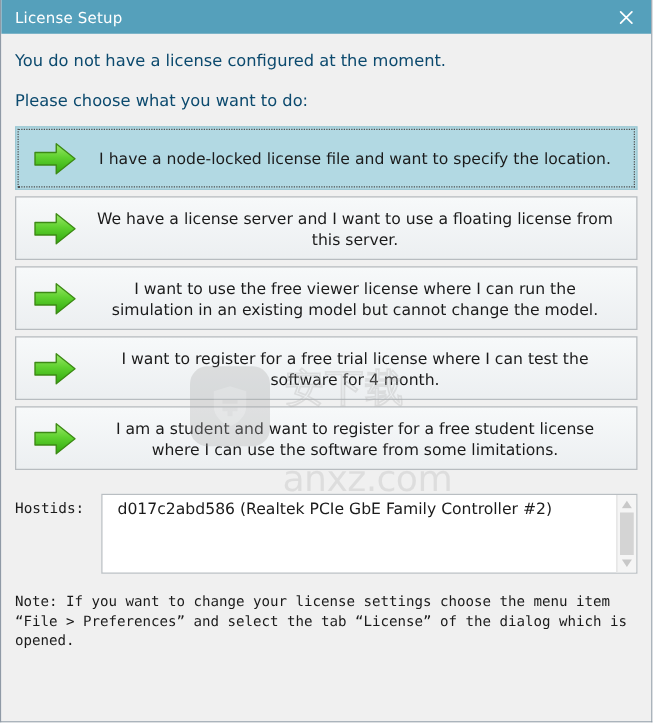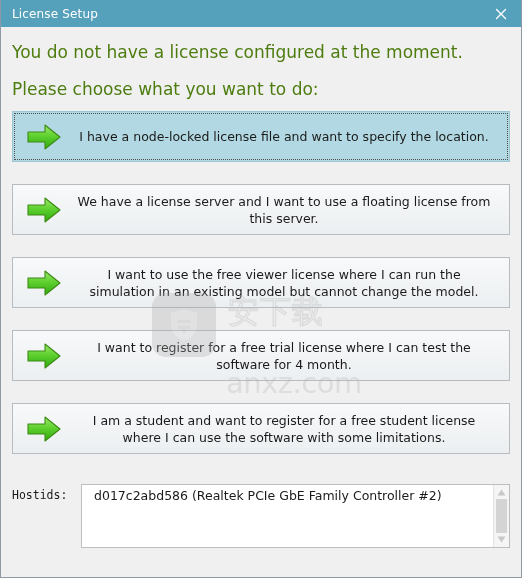--- a/index.html
+++ b/index.html
@@ -60,34 +60,34 @@
   
   .body {
     flex: 1;
     position: relative;
     padding: 0 11px;
     box-sizing: border-box;
     background: #f0f0f0;
   }
 
   .intro-line {
-    font-size: 17px;
-    color: #4d7c0f;
+    font-size: 13px;
+    color: #0c4a6e;
     margin: 0;
     white-space: nowrap;
   }
   .intro-1 { padding-top: 15px; }
   .intro-2 { padding-top: 17px; }
 
   
   .options {
     margin-top: 12px;
     display: flex;
     flex-direction: column;
-    gap: 22px;
+    gap: 5px;
     position: relative;
     z-index: 3;
   }
   .option {
     position: relative;
     height: 51px;
     box-sizing: border-box;
     border: 1px solid #b7bcc0;
     background: linear-gradient(#f7f9fa, #eceff1);
     display: flex;
@@ -112,21 +112,21 @@
     flex: 1;
     padding-right: 16px;
     text-align: center;
     font-size: 12.5px;
     line-height: 17px;
     color: #1b1b1b;
   }
 
   
   .hostids-row {
-    margin-top: 30px;
+    margin-top: 19px;
     display: flex;
     align-items: flex-start;
     position: relative;
     z-index: 3;
     justify-content: flex-end;
   }
   .hostids-label {
     width: 69px;
     min-width: 69px;
     padding-top: 4px;
@@ -291,21 +291,21 @@
         </span>
         <span class="opt-label">I want to register for a free trial license where I can test the software for 4 month.</span>
       </div>
 
       <div class="option">
         <span class="arrow">
           <svg width="36" height="30" viewBox="0 0 36 30">
             <path d="M2 10 L19 10 L19 3 L34 15 L19 27 L19 20 L2 20 Z" fill="url(#ag1)" stroke="#3c8a14" stroke-width="1.1" stroke-linejoin="round"></path>
           </svg>
         </span>
-        <span class="opt-label">I am a student and want to register for a free student license where I can use the software with some limitations.</span>
+        <span class="opt-label">I am a student and want to register for a free student license where I can use the software from some limitations.</span>
       </div>
 
     </div>
 
     <div class="hostids-row">
       <div class="hostids-label">Hostids:</div>
       <div class="hostids-box">
         <div class="hostids-text">d017c2abd586 (Realtek PCIe GbE Family Controller #2)</div>
         <div class="scrollbar">
           <div class="sb-arrow">
@@ -318,20 +318,23 @@
           </div>
           <div class="sb-arrow">
             <svg width="9" height="7" viewBox="0 0 9 7">
               <path d="M0.5 0.5 L8.5 0.5 L4.5 6.5 Z" fill="#c8c8c8"></path>
             </svg>
           </div>
         </div>
       </div>
     </div>
 
+    <div class="note">Note: If you want to change your license settings choose the menu item
+ “File &gt; Preferences”  and select the tab “License”  of the dialog which is
+opened.</div>
 
     <div class="watermark">
       <div class="wm-logo">
         <svg width="30" height="34" viewBox="0 0 30 34">
           <path d="M15 1 L28 5 L28 17 C28 25 21 31 15 33 C9 31 2 25 2 17 L2 5 Z" fill="#c0c0c0"></path>
           <path d="M9 12 L21 12 L21 15 L9 15 Z M9 18 L21 18 L21 21 L9 21 Z M13 21 L17 21 L17 25 L13 25 Z" fill="#a9a9a9"></path>
         </svg>
       </div>
       <div class="wm-cn">安下载</div>
       <div class="wm-dom">anxz.com</div>

